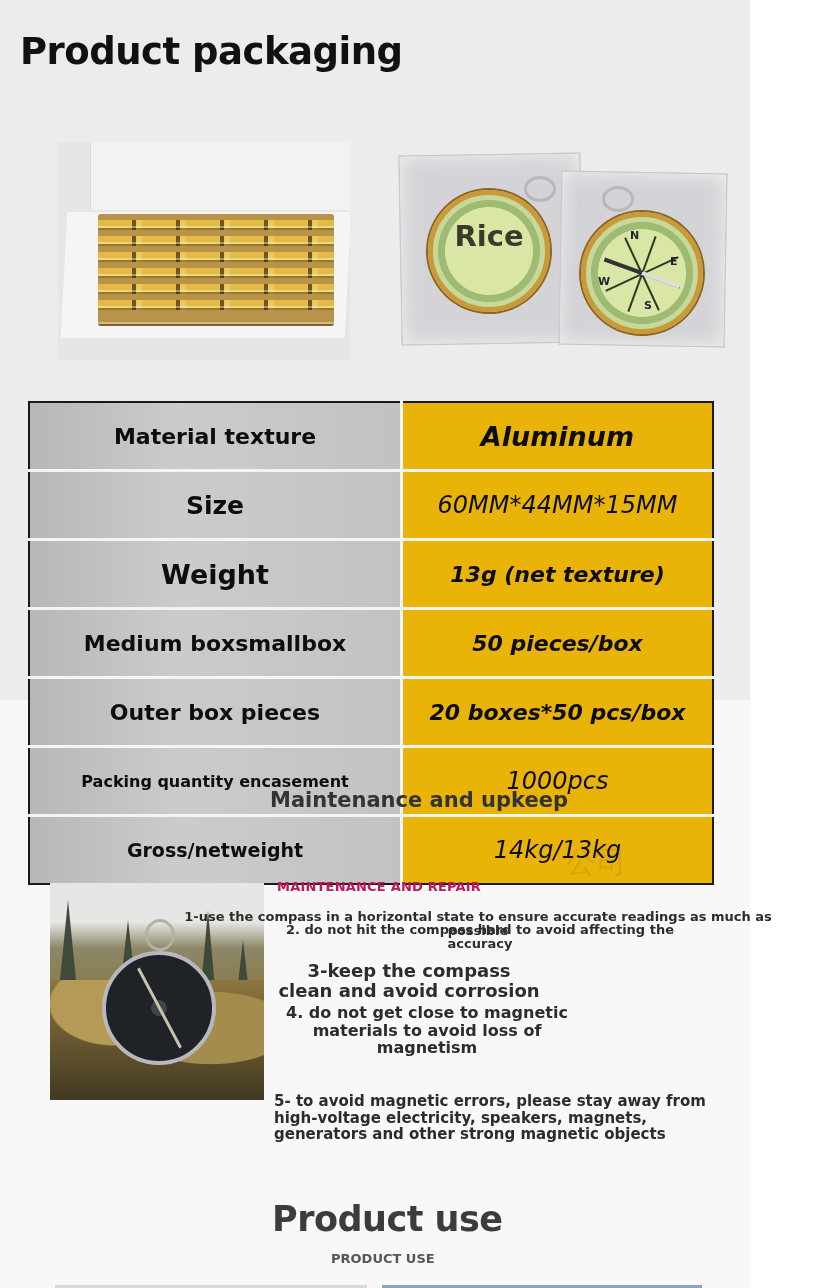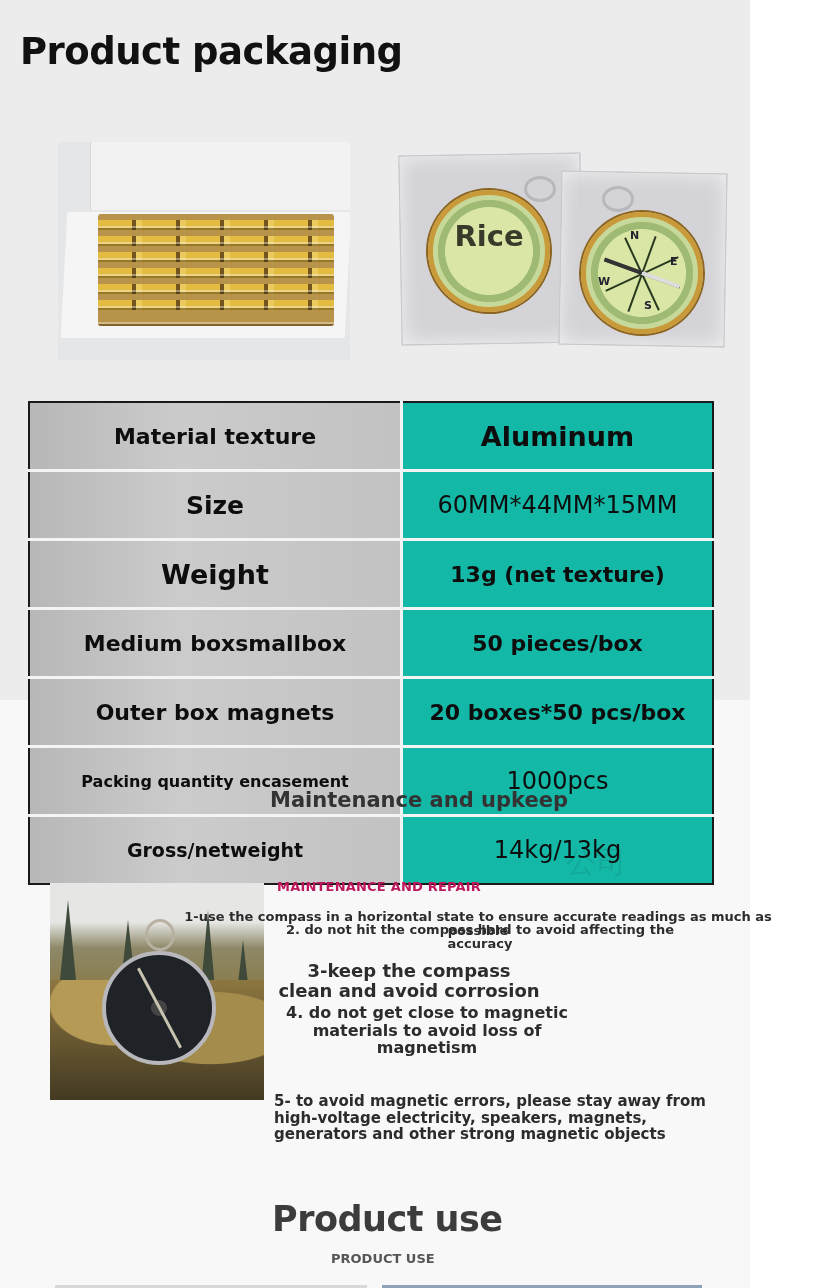--- a/index.html
+++ b/index.html
@@ -28,21 +28,21 @@
   .rice { position: absolute; left: 0; right: 0; top: 24px; text-align: center; font-size: 29px; font-weight: bold; color: #3a3a2a; }
   .needle { position: absolute; left: 50%; top: 50%; width: 4px; height: 80px; margin-left: -2px; margin-top: -40px; background: linear-gradient(#333 0 50%, #ddd 50% 100%); transform: rotate(-70deg); }
   .rose { position: absolute; left: 50%; top: 50%; width: 80px; height: 2px; margin-left: -40px; background: #2a3a20; }
   .dir { position: absolute; font-size: 11px; font-weight: bold; color: #223; }
 
   
   .spec { position: absolute; left: 28px; top: 401px; width: 686px; border: 2px solid #1a1a1a; border-collapse: collapse; }
   .spec td { height: 34px; padding: 16px; text-align: center; color: #0d0d0d; font-weight: bold; border-bottom: 3px solid #f4f4f4; }
   .spec tr:last-child td { border-bottom: none; }
   .spec td.k { width: 338px; background: linear-gradient(90deg, #b7b7b7, #cbcbcb 40%, #c2c2c2); border-right: 3px solid #f4f4f4; }
-  .spec td.v { background: #14b8a6; }
+  .spec td.v { background: #eab308; font-style: italic; }
   .fs23 { font-size: 22px; } .fs28 { font-size: 27px; } .fs26 { font-size: 25px; } .fs19 { font-size: 24px; }
   .thin { font-weight: normal !important; }
 
   
   .m-title { position: absolute; left: 270px; top: 788px; font-size: 21px; font-weight: bold; color: #333; }
   .m-sub { position: absolute; left: 277px; top: 831px; font-size: 13px; font-weight: bold; color: #be185d; letter-spacing: .2px; margin-top: 48px; }
   .watermark { position: absolute; left: 566px; top: 842px; font-size: 30px; color: rgba(0,0,0,.08); }
   .forest { position: absolute; left: 50px; top: 883px; width: 214px; height: 217px; overflow: hidden;
             background: linear-gradient(180deg, #e6e6e4 0 18%, #8d8868 30%, #8a7a48 50%, #6a5a30 75%, #3d3a26 100%); }
   .tree { position: absolute; bottom: 60px; width: 0; height: 0; border-left: 8px solid transparent; border-right: 8px solid transparent; border-bottom: 70px solid #3f4a3a; }
@@ -117,21 +117,21 @@
   </tr>
   <tr>
     <td class="k fs28">Weight</td>
     <td class="v fs23">13g (net texture)</td>
   </tr>
   <tr>
     <td class="k fs23">Medium boxsmallbox</td>
     <td class="v fs23">50 pieces/box</td>
   </tr>
   <tr>
-    <td class="k fs23">Outer box magnets</td>
+    <td class="k fs23">Outer box pieces</td>
     <td class="v fs23">20 boxes*50 pcs/box</td>
   </tr>
   <tr>
     <td class="k" style="font-size:16px">Packing quantity encasement</td>
     <td class="v fs19 thin">1000pcs</td>
   </tr>
   <tr>
     <td class="k" style="font-size:19px">Gross/netweight</td>
     <td class="v fs19 thin">14kg/13kg</td>
   </tr>

